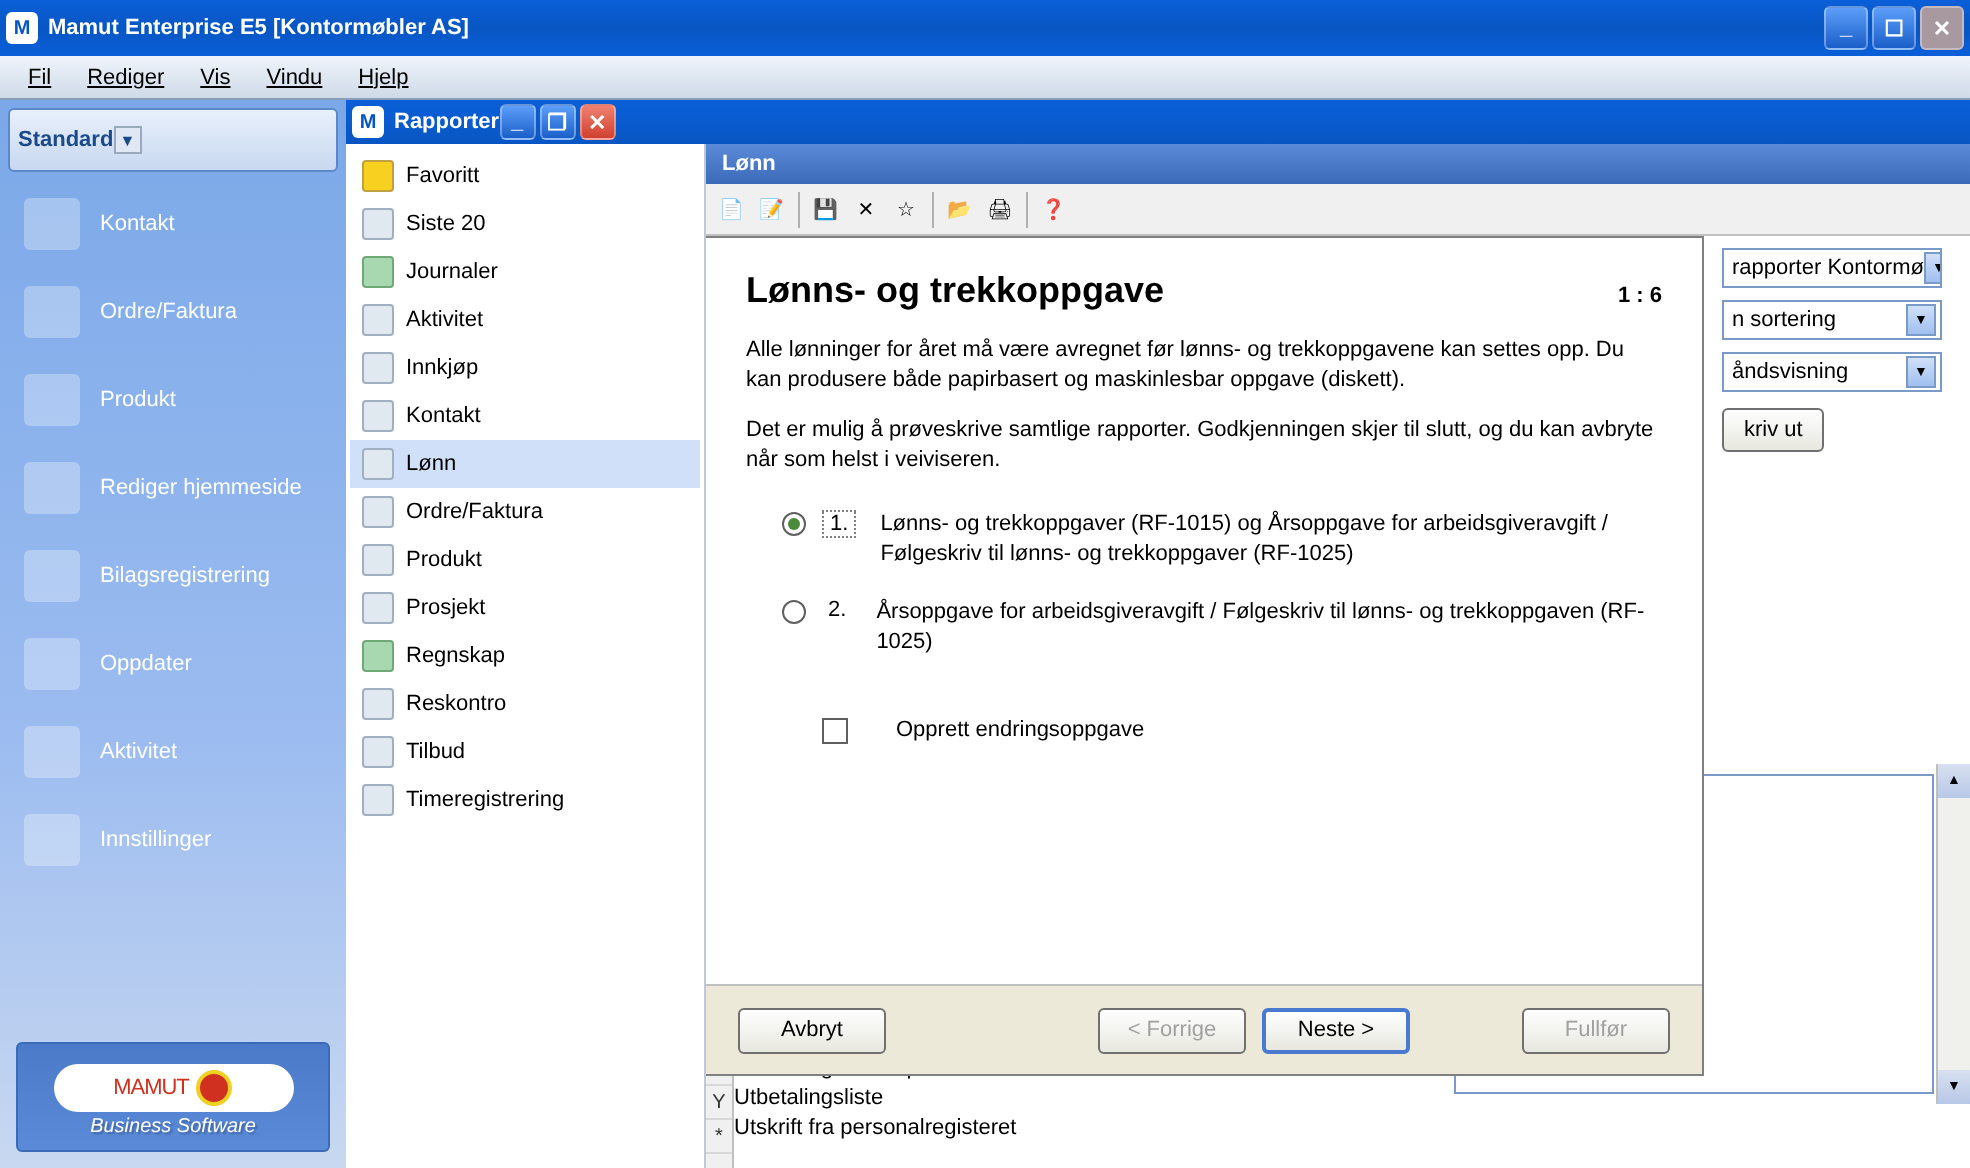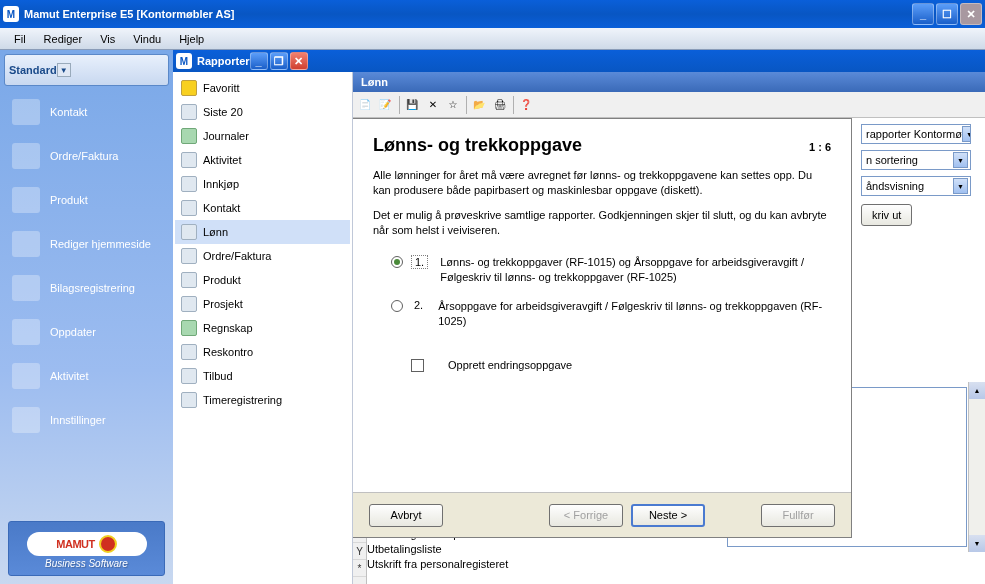--- a/index.html
+++ b/index.html
@@ -10,34 +10,34 @@
 .titlebar .app-icon { width: 16px; height: 16px; background: #fff; border-radius: 3px; margin-right: 5px; display: flex; align-items: center; justify-content: center; color: #0856c3; font-weight: bold; font-size: 10px; }
 .titlebar .title-text { flex: 1; }
 .win-btns { display: flex; gap: 2px; }
 .win-btn { width: 22px; height: 22px; border-radius: 3px; border: 1px solid #fff5; display: flex; align-items: center; justify-content: center; color: #fff; font-weight: bold; }
 .win-btn.min, .win-btn.max { background: linear-gradient(to bottom, #5c9ef9, #1a5fc9); }
 .win-btn.close { background: linear-gradient(to bottom, #f08070, #d04030); }
 .win-btn.close.disabled { background: #a898a0; }
 
 
 .menubar { height: 22px; background: linear-gradient(to bottom, #f0f4fb, #cfdae8); border-bottom: 1px solid #8a9cb8; display: flex; align-items: center; padding: 0 6px; gap: 2px; }
-.menubar span { padding: 2px 8px; }
+.menubar span { padding: 2px 8px; text-decoration: underline; }
 
 
 .container { display: flex; height: calc(100% - 50px); }
 
 
 .sidebar-main { width: 173px; background: linear-gradient(to bottom, #7aa8e8, #9cbcf0 60%, #c8d8f0); display: flex; flex-direction: column; }
 .std-header { height: 22px; margin: 4px; background: linear-gradient(to bottom, #e8f0fc, #c8d8f0); border: 1px solid #5a88c8; border-radius: 3px; display: flex; align-items: center; padding: 15px 4px; color: #1a4a8a; font-weight: bold; }
 .std-header .chev { width: 14px; height: 14px; background: #e0e8f5; border: 1px solid #9ab; display: flex; align-items: center; justify-content: center; font-size: 8px; }
 .sidebar-item { display: flex; align-items: center; padding: 9px 12px; color: #fff; gap: 10px; }
 .sb-icon { width: 28px; height: 26px; background: rgba(255,255,255,0.3); border-radius: 3px; }
 .spacer { flex: 1; }
 .brand { margin: 8px; padding: 10px 8px 6px; background: linear-gradient(to bottom, #4a7ac8, #5a8ad8); border: 1px solid #3a6ab8; border-radius: 3px; text-align: center; }
-.brand-logo { width: 120px; height: 24px; margin: 0 auto 2px; background: #fff; border-radius: 12px; display: flex; align-items: center; justify-content: center; color: #d03020; font-weight: bold; font-size: 14px; letter-spacing: -0.5px; font-family: Arial; }
+.brand-logo { width: 120px; height: 24px; margin: 0 auto 2px; background: #fff; border-radius: 12px; display: flex; align-items: center; justify-content: center; color: #d03020; font-weight: normal; font-size: 14px; letter-spacing: -0.5px; font-family: Arial; }
 .brand-logo .circ { width: 18px; height: 18px; border-radius: 50%; background: #d03020; margin-left: 4px; border: 2px solid #f0d020; position: relative; }
 .brand-sub { color: #fff; font-size: 10px; font-style: italic; text-shadow: 1px 1px 1px #0004; }
 
 
 .right-area { flex: 1; position: relative; background: #fff; display: flex; flex-direction: column; }
 
 
 .inner-titlebar { height: 22px; background: linear-gradient(to bottom, #0a5fd9, #0856c3); display: flex; align-items: center; padding: 0 3px; color: #fff; font-weight: bold; font-size: 12px; margin: 0; }
 .inner-titlebar .app-icon { width: 16px; height: 16px; background: #fff; border-radius: 3px; margin-right: 5px; display: flex; align-items: center; justify-content: center; color: #0856c3; font-size: 10px; }
 .inner-titlebar .win-btn { width: 18px; height: 18px; }

